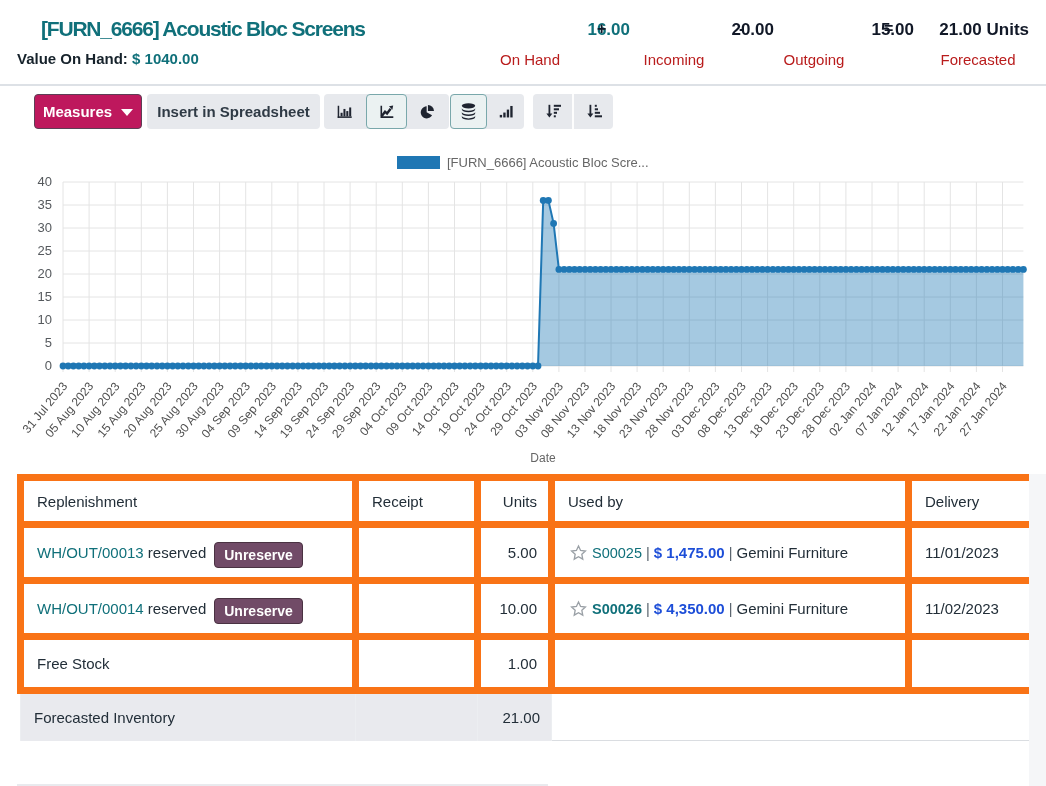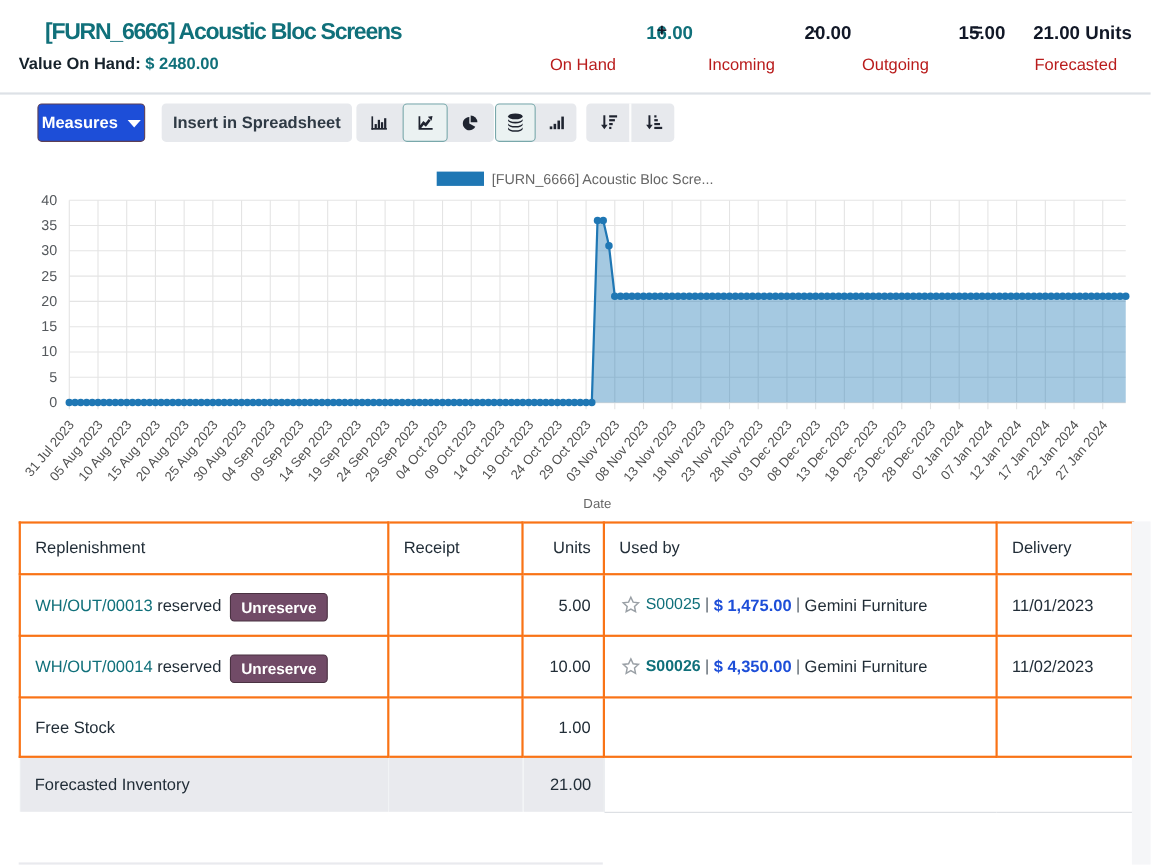--- a/index.html
+++ b/index.html
@@ -7,50 +7,50 @@
 .abs { position:absolute; }
 .teal, .statnum.teal { color:#10707a !important; }
 #hdr-line { left:0; top:84px; width:1046px; height:2px; background:#dde1e6; }
 #title { left:17px; top:17px; font-size:21px; font-weight:bold; color:#10707a; letter-spacing:-1.2px;margin-left:24px; }
 #voh { left:17px; top:50px; font-size:15px; font-weight:bold; color:#16222b; }
 .statnum { top:20px; font-size:17px; font-weight:bold; color:#111827; text-align:right; }
 .statlab { top:51px; font-size:15px; color:#b91c1c; text-align:center; }
 .op { top:20px; font-size:16px; font-weight:bold; color:#111827; }
 .btn { position:absolute; top:94px; height:35px; border-radius:4px;
   display:flex; align-items:center; justify-content:center; }
-#measures { left:34px; width:98px; background:#1d4ed8; color:#fff;
+#measures { left:34px; width:108px; background:#be185d; color:#fff;
   font-size:15px; font-weight:bold; border:1px solid #5d3f55;align-items:center; }
 #measures .caret { width:0; height:0; border-left:6px solid transparent;
   border-right:6px solid transparent; border-top:7px solid #fff; margin-left:9px; margin-top:2px; }
 #insert { left:147px; width:173px; background:#e7e9ed; color:#2f3a45;
   font-size:15px; font-weight:600; }
 .igroup { position:absolute; top:94px; height:35px; background:#e7e9ed;
   border-radius:4px; display:flex; }
 .ibtn { width:41.5px; height:35px; display:flex; align-items:center;
   justify-content:center; }
 .ibtn.sel { background:#ebf2f2; border:1px solid #79a8ab; border-radius:4px; }
 .vdiv { width:2px; height:35px; background:#fdfdfd; }
 table { position:absolute; left:17px; top:474px; width:1012px;
   border-collapse:collapse; table-layout:fixed; font-size:15px; color:#222e38; }
-td,th { border:2px solid #f97316; padding:0 13px; vertical-align:middle;
+td,th { border:7px solid #f97316; padding:0 13px; vertical-align:middle;
   font-weight:normal; text-align:left; overflow:hidden; white-space:nowrap; }
 .cunits { text-align:right; padding:0 11px; }
 .rowlink { color:#10707a; }
 .unres { display:inline-block; background:#714B67; color:#fff; font-size:14px;
   font-weight:600; border-radius:4px; padding:4px 9px; margin-left:8px; position:relative; top:2px; border:1px solid #4a3242; }
 .usedby { display:flex; align-items:center; gap:4px; font-size:14.5px; }
 .usedby svg { margin-right:-1px; }
 .sep { color:#55606a; }
 .bold { font-weight:bold; color:#1d4ed8; }
 .grayrow td { background:#e9eaee; border:1px solid #eceef1; border-bottom:none; }
 .grayrow td.wcell { background:#fff; border-left:none; border-right:none; }
 </style></head>
 <body>
 <div class="abs" id="title">[FURN_6666] Acoustic Bloc Screens</div>
-<div class="abs" id="voh">Value On Hand: <span class="teal">$ 2480.00</span></div>
+<div class="abs" id="voh">Value On Hand: <span class="teal">$ 1040.00</span></div>
 
 <div class="abs statnum teal" style="left:430px; width:200px;">16.00</div>
 <div class="abs statlab" style="left:430px; width:200px;">On Hand</div>
 <div class="abs op" style="left:597px;">+</div>
 <div class="abs statnum" style="left:574px; width:200px;">20.00</div>
 <div class="abs statlab" style="left:574px; width:200px;">Incoming</div>
 <div class="abs op" style="left:739px;">-</div>
 <div class="abs statnum" style="left:714px; width:200px;">15.00</div>
 <div class="abs statlab" style="left:714px; width:200px;">Outgoing</div>
 <div class="abs op" style="left:884px;">=</div>

